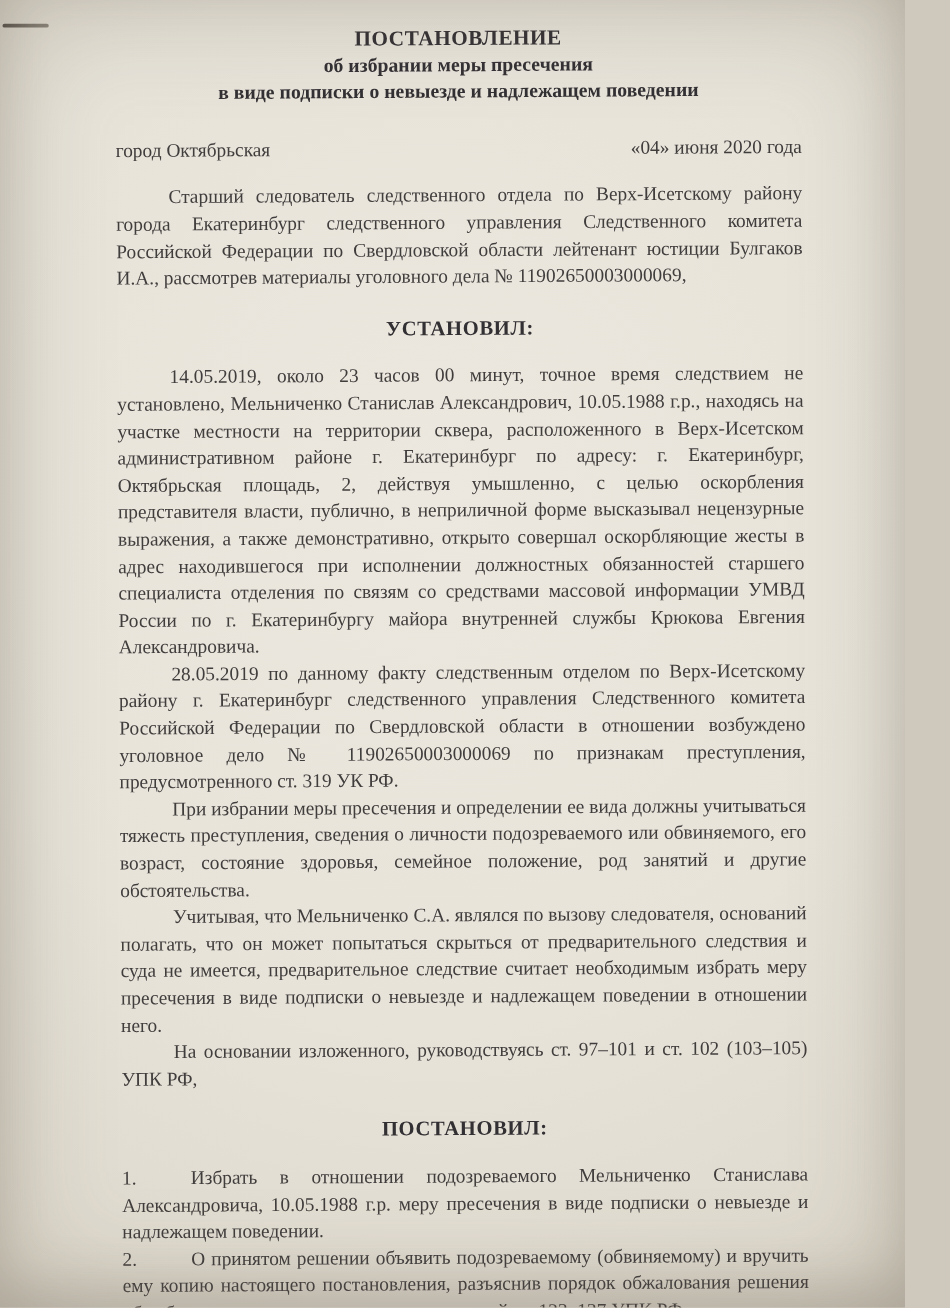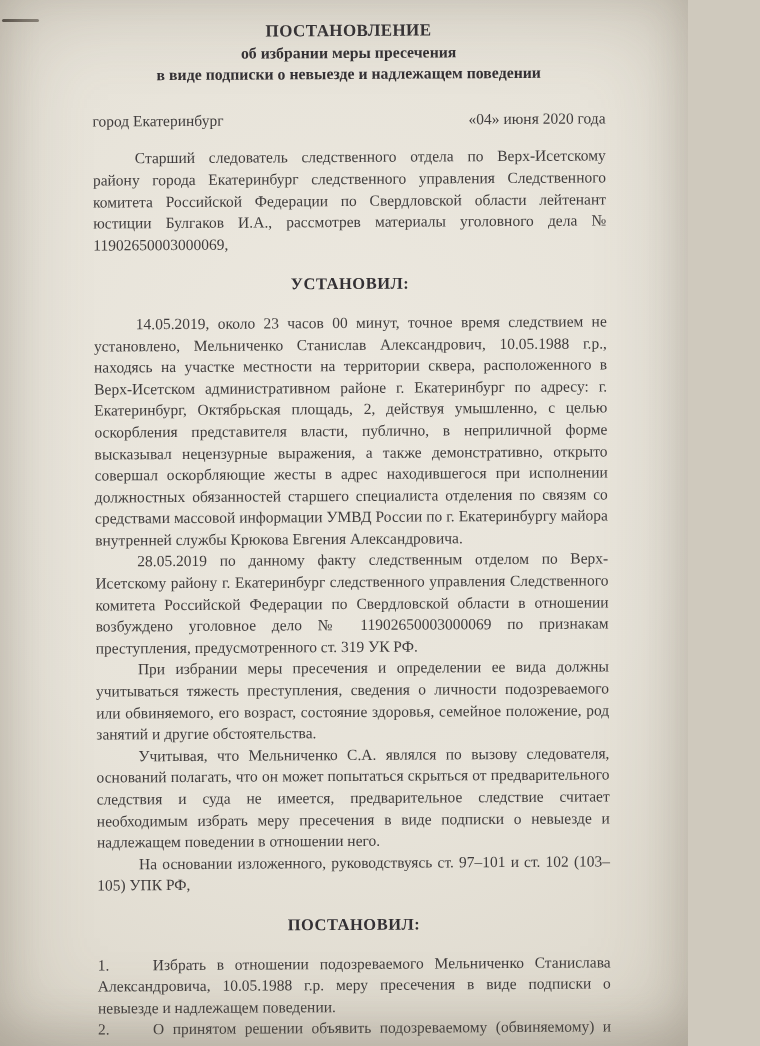--- a/index.html
+++ b/index.html
@@ -8,20 +8,21 @@
     font-family:"Liberation Serif","DejaVu Serif",serif;
     background:#cfc9bd;
     overflow:hidden;
   }
   .photo{
     position:relative;
     width:688px;height:1046px;
     background:
       radial-gradient(ellipse 120% 90% at 48% 38%, #ece8df 0%, #e7e3d9 45%, #ded9cd 75%, #cbc5b7 100%);
     overflow:hidden;
+    padding-left:36px;
   }
   .vignette{
     position:absolute;inset:0;pointer-events:none;
     box-shadow:inset 0 0 90px rgba(105,95,80,.30), inset 0 -18px 40px rgba(100,90,75,.18);
   }
   .staple{
     position:absolute;left:2px;top:19px;width:37px;height:3px;
     background:linear-gradient(90deg,#55504a,#7d776e 60%,#8d877d);
     border-radius:2px;
   }
@@ -58,21 +59,21 @@
 
   <div class="sheet">
 
     <div class="title">
       <div class="t1">ПОСТАНОВЛЕНИЕ</div>
       <div class="t2">об избрании меры пресечения</div>
       <div class="t3">в виде подписки о невыезде и надлежащем поведении</div>
     </div>
 
     <div class="meta">
-      <span>город Екатеринбург</span>
+      <span>город Октябрьская</span>
       <span>«04» июня 2020 года</span>
     </div>
 
     <p class="body-par">Старший следователь следственного отдела по Верх-Исетскому району города Екатеринбург следственного управления Следственного комитета Российской Федерации по Свердловской области лейтенант юстиции Булгаков И.А., рассмотрев материалы уголовного дела № 11902650003000069,</p>
 
     <div class="heading">УСТАНОВИЛ:</div>
 
     <p class="body-par">14.05.2019, около 23 часов 00 минут, точное время следствием не установлено, Мельниченко Станислав Александрович, 10.05.1988 г.р., находясь на участке местности на территории сквера, расположенного в Верх-Исетском административном районе г. Екатеринбург по адресу: г. Екатеринбург, Октябрьская площадь, 2,  действуя умышленно, с целью оскорбления представителя власти, публично, в неприличной форме высказывал нецензурные выражения, а также демонстративно, открыто совершал оскорбляющие жесты в адрес находившегося при исполнении должностных обязанностей старшего специалиста отделения по связям со средствами массовой информации УМВД России по г. Екатеринбургу майора внутренней службы Крюкова Евгения Александровича.</p>
     <p class="body-par">28.05.2019 по данному факту следственным отделом по Верх-Исетскому району г. Екатеринбург следственного управления Следственного комитета Российской Федерации по Свердловской области в отношении возбуждено уголовное дело № 11902650003000069 по признакам преступления, предусмотренного ст. 319 УК РФ.</p>
     <p class="body-par">При избрании меры пресечения и определении ее вида должны учитываться тяжесть преступления, сведения о личности подозреваемого или обвиняемого, его возраст, состояние здоровья, семейное положение, род занятий и другие обстоятельства.</p>

